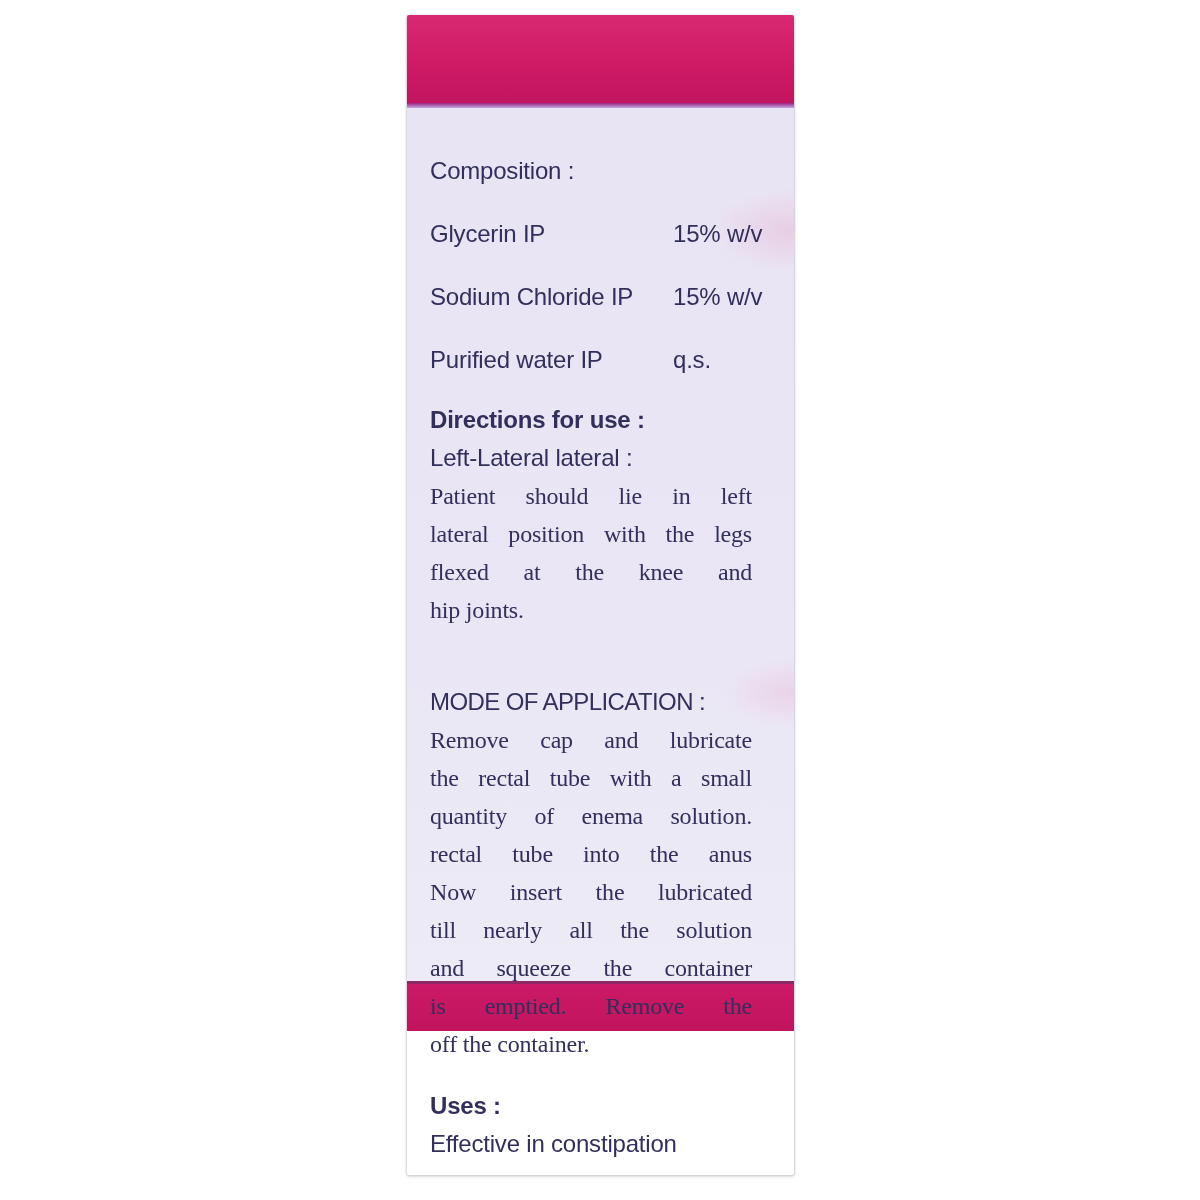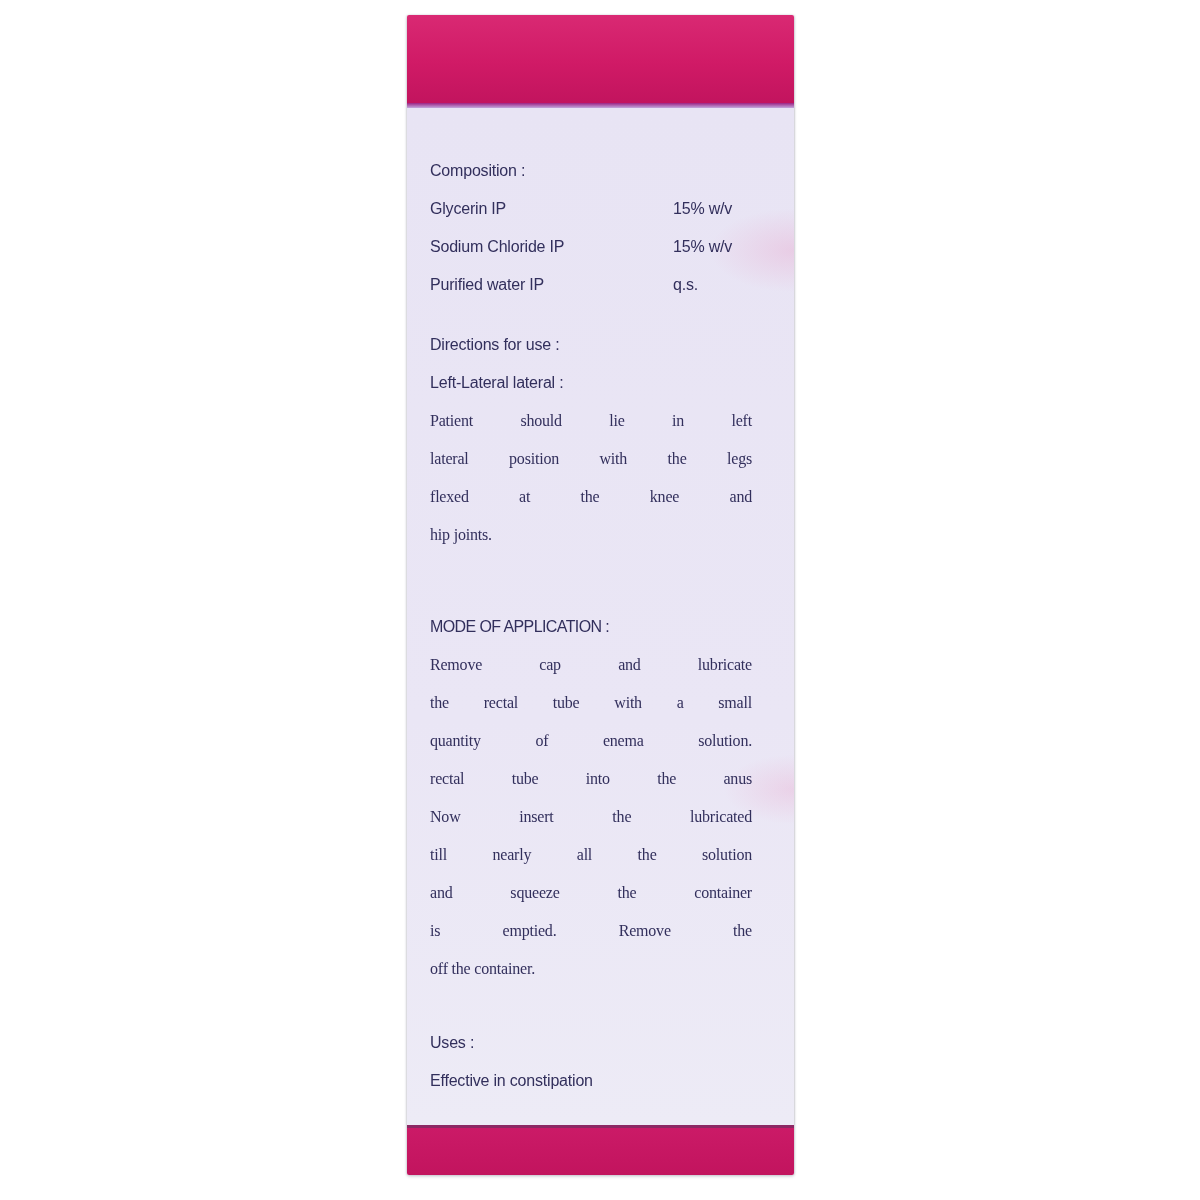--- a/index.html
+++ b/index.html
@@ -29,52 +29,52 @@
   }
   .band-top {
     height: 88px;
     background: linear-gradient(180deg, var(--band-pink-top, #d92973) 0%, #d01a66 55%, var(--band-pink-bottom, #c5135e) 100%);
   }
   .divider-top {
     height: 5px;
     background: linear-gradient(180deg, var(--divider-purple, #9c2383), #c3a8dd);
   }
   .panel {
-    height: 1017px;
+    height: 873px;
     background:
       radial-gradient(120px 60px at 100% 14%, rgba(233,160,200,0.35), rgba(233,160,200,0) 70%),
       radial-gradient(100px 50px at 100% 67%, rgba(233,160,200,0.3), rgba(233,160,200,0) 70%),
       linear-gradient(180deg, #e8e4f4 0%, #eae6f5 60%, #edebf6 100%);
     color: var(--text-ink, #322f5c);
     box-sizing: border-box;
     padding: 44px 42px 0 23px;
-    font-size: 16px;
+    font-size: 24px;
     line-height: 38px;
     letter-spacing: -0.2px;
   }
   .divider-bottom {
     height: 3px;
     background: #8c2864;
   }
   .band-bottom {
     height: 47px;
     background: linear-gradient(180deg, #cb1a67 0%, var(--band-pink-bottom, #c2145e) 100%);
   }
   .text-col { width: 322px; }
-  .comp-row { display: flex; }
+  .comp-row { display: flex; margin-top: 25px; }
   .comp-row .ing-name { width: 243px; flex: none; white-space: nowrap; }
   .comp-row .ing-value { white-space: nowrap; }
-  .heading-bold { font-weight: normal; }
+  .heading-bold { font-weight: bold; }
   .heading-caps { white-space: nowrap; letter-spacing: -0.6px; }
   .heading-plain { white-space: nowrap; }
   .jline { text-align: justify; text-align-last: justify; font-family: Liberation Serif, serif; }
   .jline.jlast { text-align-last: left; }
   .sec-directions { margin-top: 22px; }
   .sec-mode { margin-top: 54px; }
-  .sec-uses { margin-top: 36px; }
+  .sec-uses { margin-top: 24px; }
 </style>
 </head>
 <body>
 
 <div class="scene">
   <div class="box">
 
     <div class="band-top"></div>
     <div class="divider-top"></div>
 

